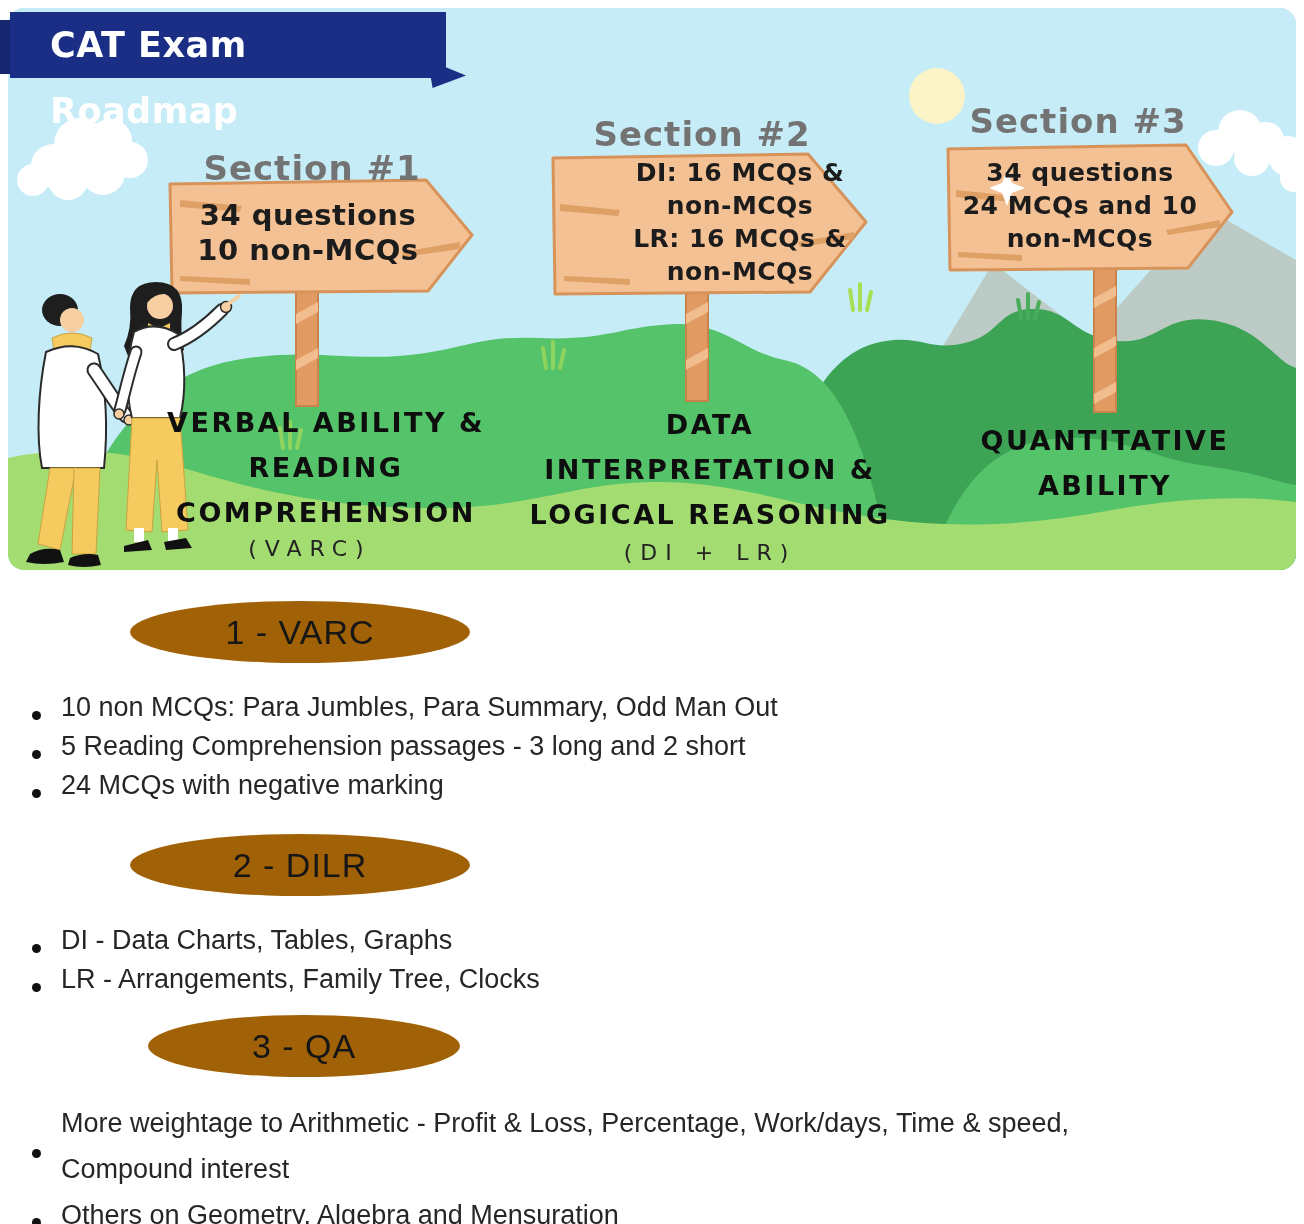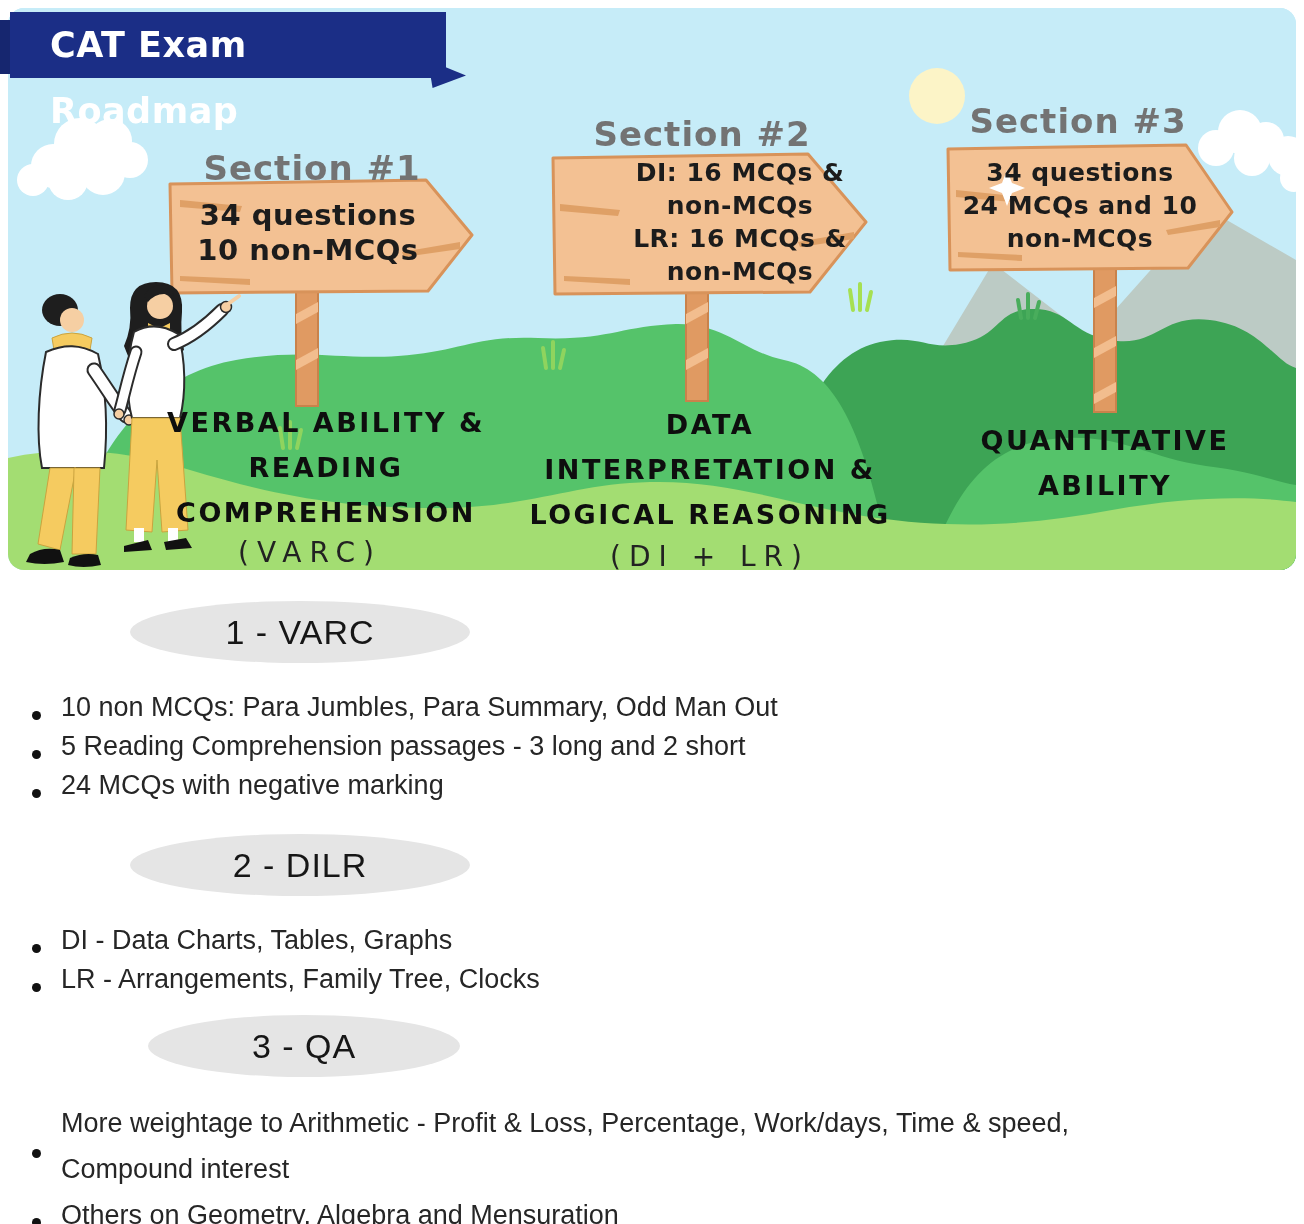--- a/index.html
+++ b/index.html
@@ -29,21 +29,21 @@
   .board-text.big   { font-size:29px; line-height:35px; }
   .board-text.small { font-size:25px; line-height:33px; }
 
   .hill-label {
     font-family:"DejaVu Sans", sans-serif;
     font-weight:800; font-size:27px; line-height:45px;
     letter-spacing:2.5px; color:#0e0e0e;
   }
   .sub-label {
     font-family:"DejaVu Sans", sans-serif;
-    font-size:28px; letter-spacing:8px; color:#222; font-weight:400;
+    font-size:22px; letter-spacing:8px; color:#222; font-weight:400;
   }
 
   
   .banner-sliver {
     position:absolute; left:0; top:20px; width:12px; height:54px;
     background:#16266f; z-index:4;
   }
   .banner-tail {
     position:absolute; left:428px; top:60px; width:38px; height:28px;
     background:#1b2e86; clip-path:polygon(0 0, 100% 55%, 12% 100%); z-index:4;
@@ -51,21 +51,21 @@
   .banner {
     position:absolute; left:10px; top:12px; width:436px; height:66px;
     background:#1b2e86; border-radius:0; z-index:5;
     color:#ffffff; font-family:"DejaVu Sans", sans-serif; font-weight:bold;
     font-size:35px; line-height:66px; padding-left:40px; box-sizing:border-box;
     letter-spacing:0.5px;
   }
 
   
   .badge {
-    position:absolute; background:#e5e5e5; border-radius:50%;
+    position:absolute; background:#a16207; border-radius:50%;
     display:flex; align-items:center; justify-content:center;
     font-size:34px; color:#161616; letter-spacing:1px;
   }
   .badge.b1 { left:130px; top:601px; width:340px; height:62px; }
   .badge.b2 { left:130px; top:834px; width:340px; height:62px; }
   .badge.b3 { left:148px; top:1015px; width:312px; height:62px; }
 
   ul.bullets {
     position:absolute; left:22px; margin:0; padding:0; list-style:none;
     width:1250px; font-size:27px; color:#262626;

